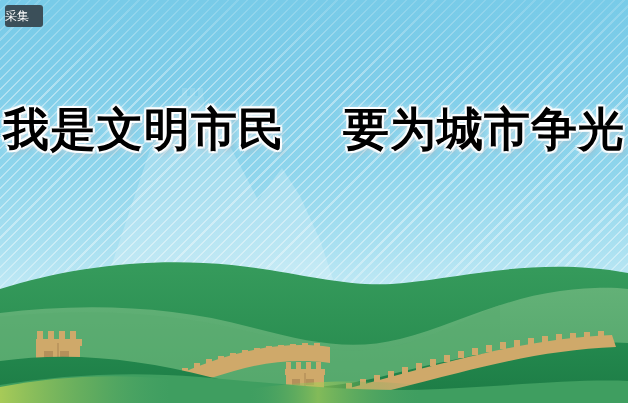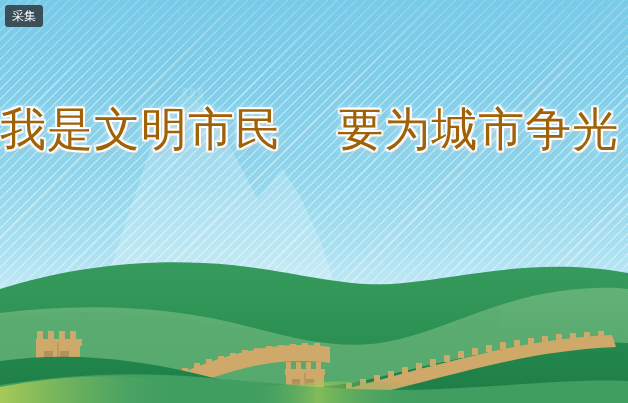--- a/index.html
+++ b/index.html
@@ -73,24 +73,25 @@
     bottom: 0;
     width: 628px;
     height: 160px;
   }
 
   
   .slogan {
     position: absolute;
     left: 0;
     right: 0;
-    font-weight: 400;
+    text-align: center;
+    font-weight: 700;
     font-size: 46px;
     letter-spacing: 1px;
-    color: #a16207;
+    color: #000000;
     white-space: nowrap;
     text-shadow:
        2px 0 0 rgba(255,255,255,0.80),
       -2px 0 0 rgba(255,255,255,0.80),
        0 2px 0 rgba(255,255,255,0.80),
        0 -2px 0 rgba(255,255,255,0.80),
        2px 2px 0 rgba(255,255,255,0.65),
       -2px 2px 0 rgba(255,255,255,0.65),
        2px -2px 0 rgba(255,255,255,0.65),
       -2px -2px 0 rgba(255,255,255,0.65),
@@ -107,21 +108,20 @@
     position: absolute;
     left: 5px;
     top: 5px;
     width: 38px;
     height: 22px;
     border-radius: 3px;
     background: #3b4f59;
     color: #ffffff;
     font-size: 12px;
     line-height: 22px;
-    text-align: center;
     font-weight: 400;
     letter-spacing: 0px;
     cursor: pointer;
     z-index: 40;
   }
 </style>
 </head>
 <body>
 
 <div id="poster">

